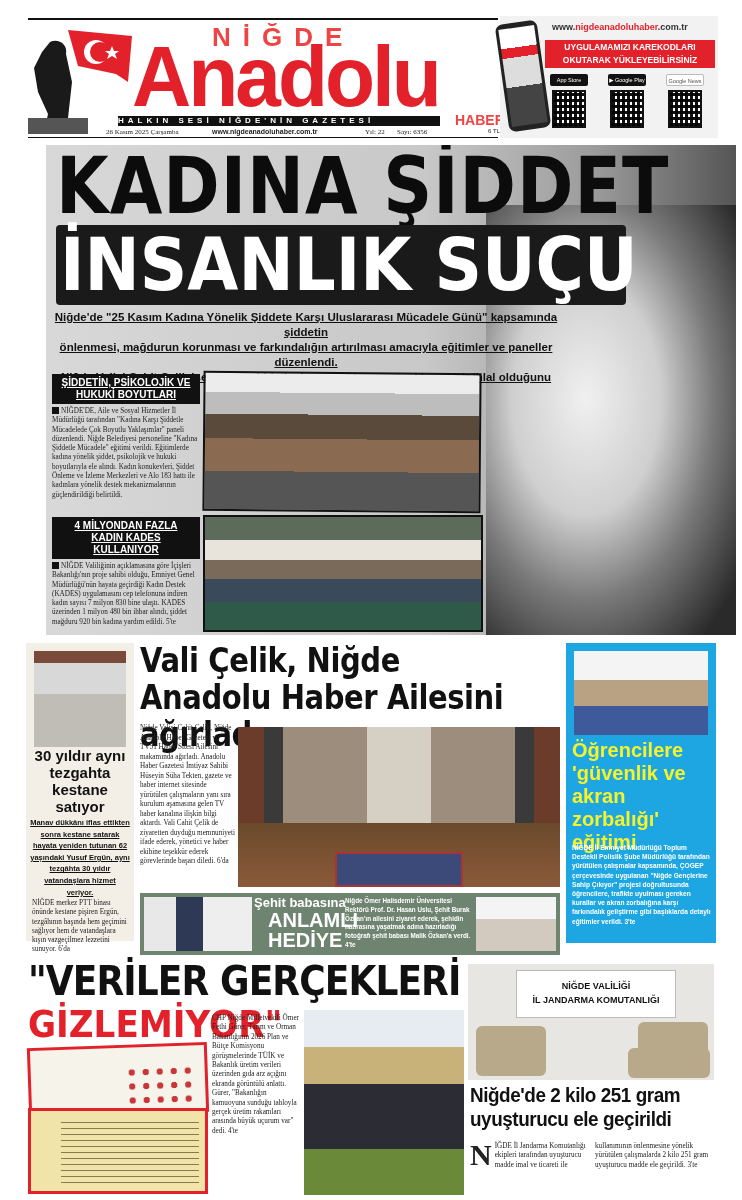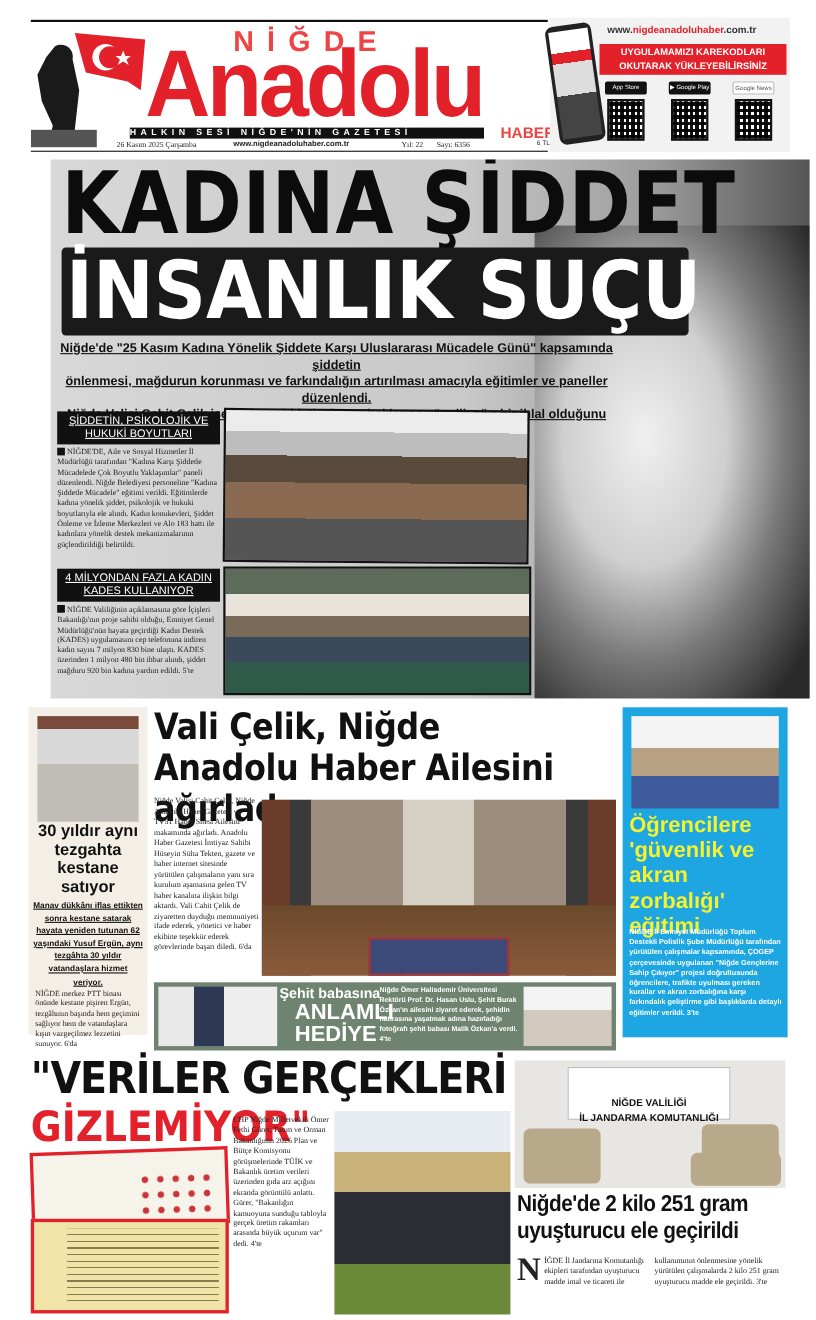--- a/index.html
+++ b/index.html
@@ -36,21 +36,21 @@
 
   
   #hero { left: 26px; top: 145px; width: 690px; height: 490px; background: linear-gradient(90deg, #d8d8d8 0%, #c8c8c8 55%, #9a9a9a 80%, #555 100%); overflow: hidden; margin-left: 20px; }
   #hero-hand { position: absolute; right: 0; top: 60px; width: 250px; height: 430px; background: radial-gradient(ellipse at 40% 45%, #f0f0f0 0%, #cfcfcf 35%, #7a7a7a 60%, #2a2a2a 90%); }
   #hero-line1 { position: absolute; left: 10px; top: 2px; font-size: 68px; font-weight: 900; color: #0c0c0c; letter-spacing: 1px; line-height: 1; transform: scaleY(1.15); transform-origin: top left; font-family: "DejaVu Sans", sans-serif; }
   #hero-brush { position: absolute; left: 10px; top: 80px; width: 570px; height: 80px; background: #1a1a1a; border-radius: 4px; }
   #hero-line2 { position: absolute; left: 14px; top: 84px; font-size: 66px; font-weight: 900; color: #fff; line-height: 1; transform: scaleY(1.1); transform-origin: top left; font-family: "DejaVu Sans", sans-serif; }
   #hero-spot { position: absolute; top: 165px; left: 0; width: 520px; text-align: center; font-size: 11.5px; font-weight: bold; color: #111; line-height: 15px; text-decoration: underline; font-family: "Liberation Sans", sans-serif; }
 
   .side-box { position: absolute; left: 6px; width: 148px; }
-  .side-head { background: #111; color: #fff; font-weight: 400; font-size: 10px; text-align: center; text-decoration: underline; padding: 3px 7px; line-height: 12px; }
+  .side-head { background: #111; color: #fff; font-weight: 700; font-size: 10px; text-align: center; text-decoration: underline; padding: 3px 7px; line-height: 12px; }
   .side-body { font-size: 7.2px; line-height: 9.3px; color: #222; padding-top: 3px; }
   .side-body::before { content: ""; display: inline-block; width: 7px; height: 7px; background: #111; margin-right: 2px; vertical-align: -1px; }
 
   .photo { position: absolute; border: 2px solid #111; overflow: hidden; }
   #photo-panel1 { left: 157px; top: 227px; width: 278px; height: 140px; background:
       linear-gradient(#ececec 0 14%, #bdbdbd 14% 30%, #5a4a3c 30% 48%, #8a6a50 48% 72%, #555 72% 100%); transform: rotate(0.5deg); }
   #photo-panel2 { left: 157px; top: 370px; width: 280px; height: 117px; background:
       linear-gradient(#5d6c5a 0 20%, #e8e4dc 20% 38%, #7a6a5a 38% 55%, #3a4a5a 55% 75%, #2f5a4a 75% 100%); }
 
   
@@ -85,21 +85,21 @@
   #veriler-l1 { left: 28px; top: 960px; font-size: 40px; font-weight: 900; color: #111; line-height: 42px; transform: scaleX(0.9); transform-origin: left top; font-family: "DejaVu Sans", sans-serif; letter-spacing: -1px; }
   #veriler-l2 { left: 28px; top: 1004px; font-size: 38px; font-weight: 900; color: #e3212b; line-height: 40px; transform: scaleX(0.9); transform-origin: left top; font-family: "DejaVu Sans", sans-serif; }
   #veriler-img1 { left: 28px; top: 1045px; width: 180px; height: 70px; background: #f5f3ea; border: 3px solid #e3212b; transform: rotate(-2deg); }
   #veriler-img1 .dots { position: absolute; right: 10px; top: 18px; width: 70px; height: 40px; background: radial-gradient(circle, #c9363a 30%, transparent 32%) 0 0 / 14px 14px; }
   #veriler-img2 { left: 28px; top: 1108px; width: 180px; height: 86px; background: #f0e4a8; border: 3px solid #e3212b; }
   #veriler-img2 .lines { position: absolute; left: 30px; right: 6px; top: 6px; bottom: 6px; background: repeating-linear-gradient(#f0e4a8 0 5px, #8a7a50 5px 6px); }
   #veriler-body { left: 212px; top: 1014px; width: 88px; font-size: 7.2px; line-height: 9.4px; color: #222; }
   #veriler-photo { left: 304px; top: 1010px; width: 160px; height: 185px; background: linear-gradient(#e6ecf1 0 20%, #c9b27a 20% 40%, #2c2c34 40% 75%, #6a8a3a 75%); }
 
   #uyusturucu-photo { left: 468px; top: 964px; width: 246px; height: 116px; background: #e8e6e2; }
-  #uyu-sign { position: absolute; left: 48px; top: 6px; width: 148px; height: 48px; background: #fff; border: 1px solid #bbb; text-align: center; font-size: 9px; font-weight: bold; color: #111; line-height: 14px; padding-top: 24px; }
+  #uyu-sign { position: absolute; left: 48px; top: 6px; width: 160px; height: 48px; background: #fff; border: 1px solid #bbb; text-align: center; font-size: 9px; font-weight: bold; color: #111; line-height: 14px; padding-top: 8px; }
   .uyu-bag { position: absolute; background: #b7a98a; border-radius: 6px; }
   #uyu-title { left: 470px; top: 1083px; width: 246px; font-size: 21px; font-weight: 900; line-height: 24px; color: #111; letter-spacing: -0.5px; transform: scaleX(0.9); transform-origin: left top; }
   #uyu-body1 { left: 470px; top: 1142px; width: 118px; font-size: 7.2px; line-height: 9.3px; color: #222; }
   #uyu-body1 .dropcap { float: left; font-size: 30px; font-weight: 900; line-height: 26px; margin-right: 3px; font-family: "Liberation Serif", serif; }
   #uyu-body2 { left: 595px; top: 1142px; width: 120px; font-size: 7.2px; line-height: 9.3px; color: #222; }
 </style>
 </head>
 <body>
 
 <div class="abs" id="topline"></div>

